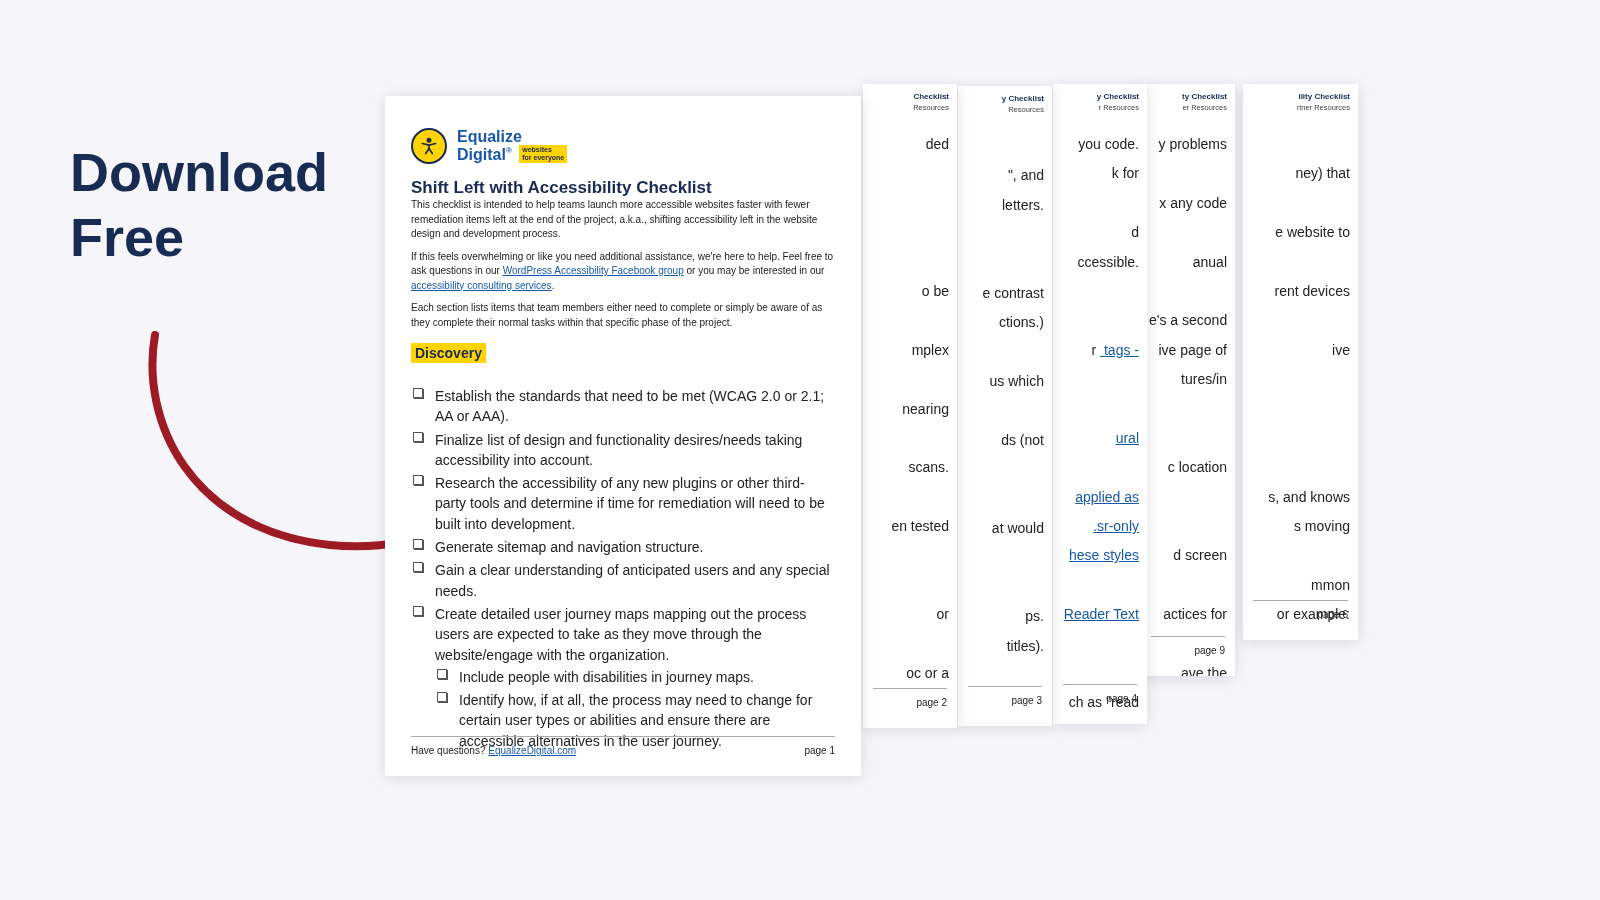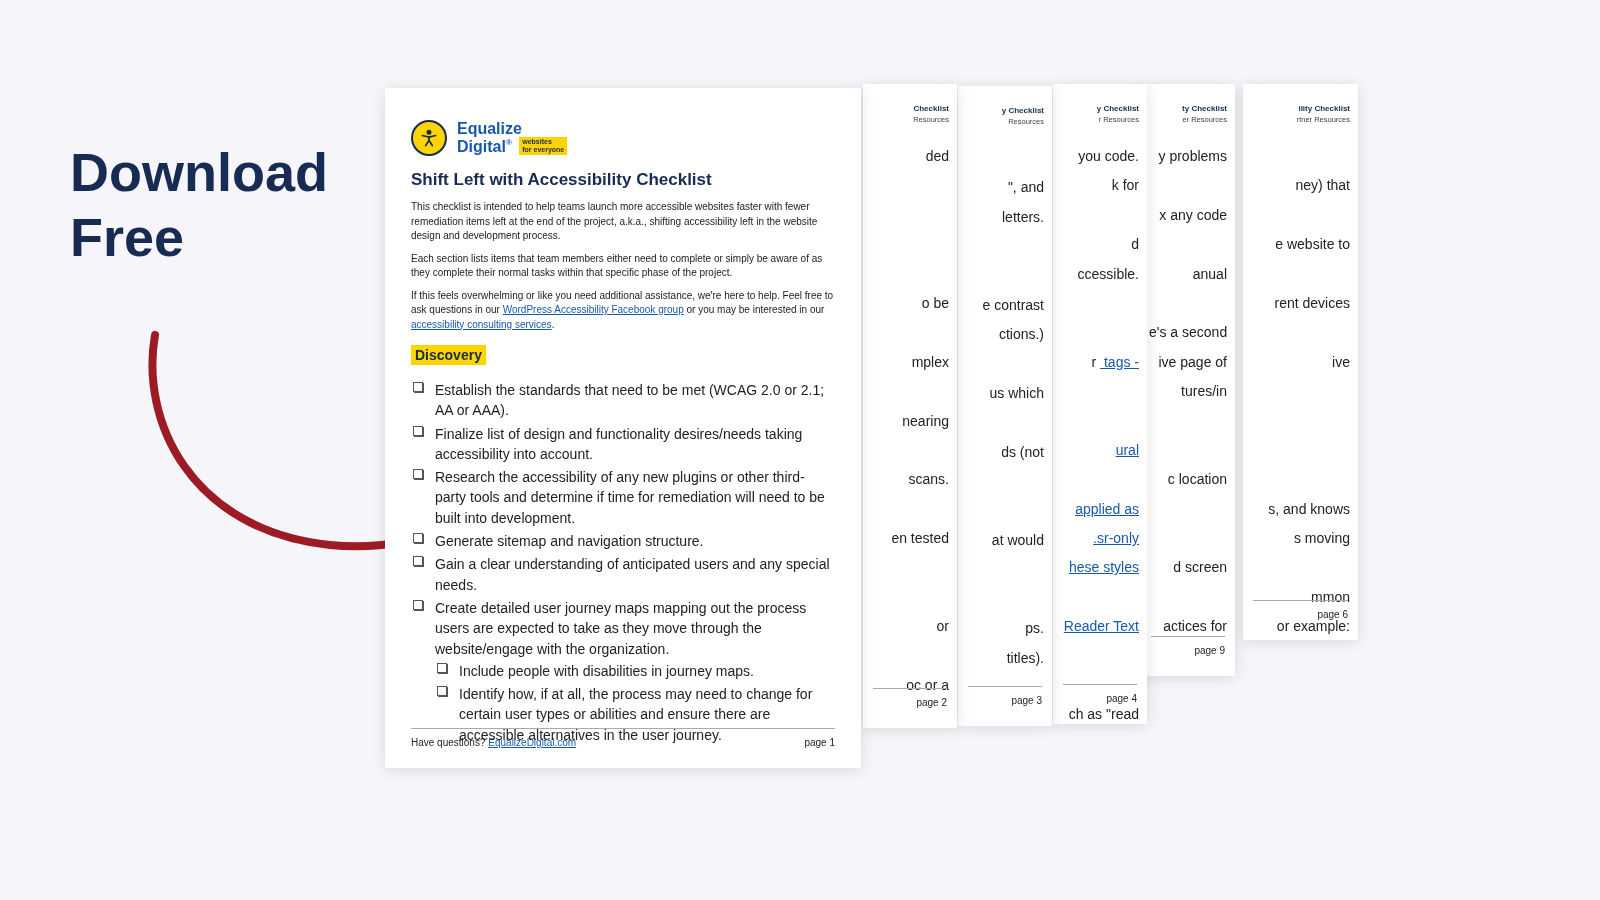--- a/index.html
+++ b/index.html
@@ -4,51 +4,51 @@
   <style>
     *{margin:0;padding:0;box-sizing:border-box}
     body{font-family:-apple-system,BlinkMacSystemFont,"Segoe UI",Arial,sans-serif;background:#f5f5fa;width:1600px;height:900px;overflow:hidden;position:relative}
     .cta{position:absolute;left:70px;top:140px;width:300px}
     .cta h1{font-size:54px;font-weight:800;color:#172b53;line-height:1.2}
     .arrow{position:absolute;left:130px;top:320px;width:340px;height:270px}
     .arrow svg{width:100%;height:100%}
 
     .stack{position:absolute;left:385px;top:80px;width:990px;height:660px}
     .page{position:absolute;background:#fff;box-shadow:0 2px 14px rgba(0,0,0,.12);padding:32px 26px 18px}
-    .p1{left:0;top:8px;width:476px;height:680px;z-index:7}
+    .p1{left:0;top:16px;width:476px;height:680px;z-index:7}
     .p2{left:478px;top:4px;width:94px;height:644px;z-index:6}
     .p3{left:573px;top:6px;width:94px;height:640px;z-index:5}
     .p4{left:668px;top:4px;width:94px;height:640px;z-index:4}
     .p5{left:756px;top:4px;width:94px;height:592px;z-index:3}
     .p6{left:858px;top:4px;width:115px;height:556px;z-index:2}
 
     .logo{display:flex;align-items:center;gap:10px;margin-bottom:14px}
     .logo-icon{width:36px;height:36px;border-radius:50%;background:#ffd400;display:flex;align-items:center;justify-content:center;position:relative;border:2px solid #172b53}
     .logo-icon svg{width:20px;height:20px}
     .logo-text{display:flex;flex-direction:column;line-height:1}
     .logo-text .top,.logo-text .bot{font-size:16px;font-weight:800;color:#1858a8}
     .logo-tag{font-size:7px;background:#ffd400;padding:1px 3px;margin-left:3px;color:#172b53;font-weight:700;display:inline-block;line-height:1.1}
 
-    .doc-title{font-size:17px;font-weight:800;color:#172b53;margin-bottom:10px}
+    .doc-title{font-size:17px;font-weight:800;color:#172b53;}
     .intro{font-size:10px;color:#222;line-height:1.45;margin-bottom:8px}
     .intro a{color:#1858a8;text-decoration:underline}
 
     .section-head{display:inline;font-size:14px;font-weight:800;color:#172b53;background:#ffd400;padding:2px 4px}
-    .shead-wrap{margin-top:14px;margin-bottom:16px}
+    .shead-wrap{margin-top:14px;margin-bottom:24px}
 
     .ckl{list-style:none;font-size:14px;color:#222;line-height:1.45}
     .ckl>li{position:relative;padding-left:24px;margin-bottom:3px}
     .ckl>li::before{content:"";position:absolute;left:2px;top:2px;width:8px;height:8px;border:1.2px solid #555;box-shadow:1px 1px 0 0 #555}
     .ckl.sub{margin-top:2px}
     .ckl.sub>li{padding-left:24px}
 
     .footer{position:absolute;left:26px;right:26px;bottom:20px;border-top:1px solid #aaa;padding-top:8px;display:flex;justify-content:space-between;font-size:10px;color:#222}
     .footer a{color:#1858a8;text-decoration:underline}
 
-    .strip{padding:20px 8px 16px 8px;overflow:hidden}
+    .strip{padding:8px 8px 16px 8px;overflow:hidden}
     .strip .hdr{text-align:right;font-size:8px;font-weight:700;color:#172b53;margin-bottom:2px;white-space:nowrap}
     .strip .sub{text-align:right;font-size:7.5px;color:#444;margin-bottom:18px;white-space:nowrap}
     .strip .frag{font-size:14px;color:#222;line-height:2.1;text-align:right;white-space:pre}
     .strip .frag a{color:#1858a8;text-decoration:underline}
     .strip .footer{left:10px;right:10px}
     .strip .footer span:first-child{visibility:hidden}
   </style>
 </head>
 <body>
 
@@ -259,24 +259,24 @@
         </svg>
       </div>
       <div class="logo-text">
         <span class="top"><span>Equalize</span></span>
         <span class="bot"><span>Digital</span><sup style="font-size:8px">®</sup> <span class="logo-tag"><span>websites</span><br><span>for everyone</span></span></span>
       </div>
     </div>
 
     <div class="doc-title">Shift Left with Accessibility Checklist</div>
     <p class="intro">This checklist is intended to help teams launch more accessible websites faster with fewer remediation items left at the end of the project, a.k.a., shifting accessibility left in the website design and development process.</p>
-    <p class="intro">Each section lists items that team members either need to complete or simply be aware of as they complete their normal tasks within that specific phase of the project.</p>
     <p class="intro">
       <span>If this feels overwhelming or like you need additional assistance, we're here to help. Feel free to ask questions in our </span><a href="#">WordPress Accessibility Facebook group</a><span> or you may be interested in our </span><a href="#">accessibility consulting services</a><span>.</span>
     </p>
+    <p class="intro">Each section lists items that team members either need to complete or simply be aware of as they complete their normal tasks within that specific phase of the project.</p>
 
     <div class="shead-wrap"><span class="section-head">Discovery</span></div>
 
     <ul class="ckl">
       <li>Establish the standards that need to be met (WCAG 2.0 or 2.1; AA or AAA).</li>
       <li>Finalize list of design and functionality desires/needs taking accessibility into account.</li>
       <li>Research the accessibility of any new plugins or other third-party tools and determine if time for remediation will need to be built into development.</li>
       <li>Generate sitemap and navigation structure.</li>
       <li>Gain a clear understanding of anticipated users and any special needs.</li>
       <li>

